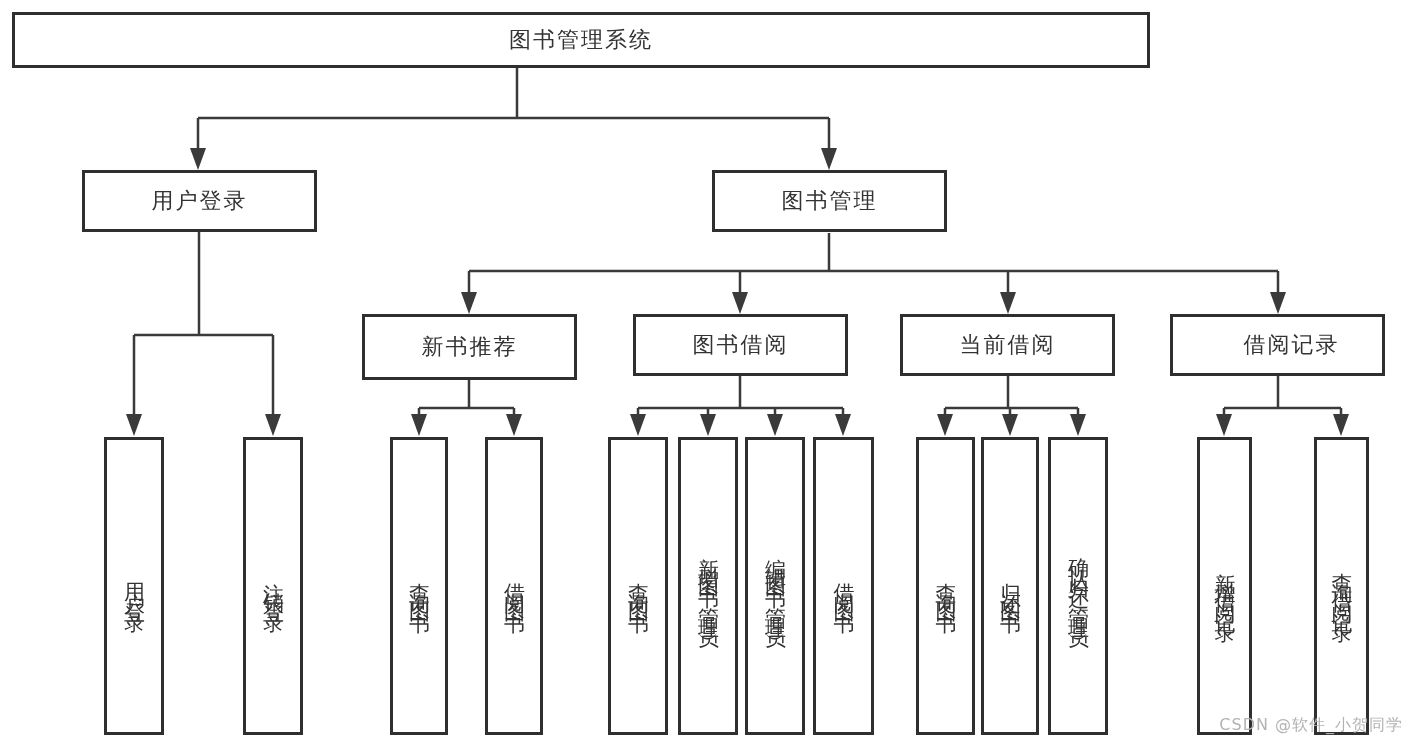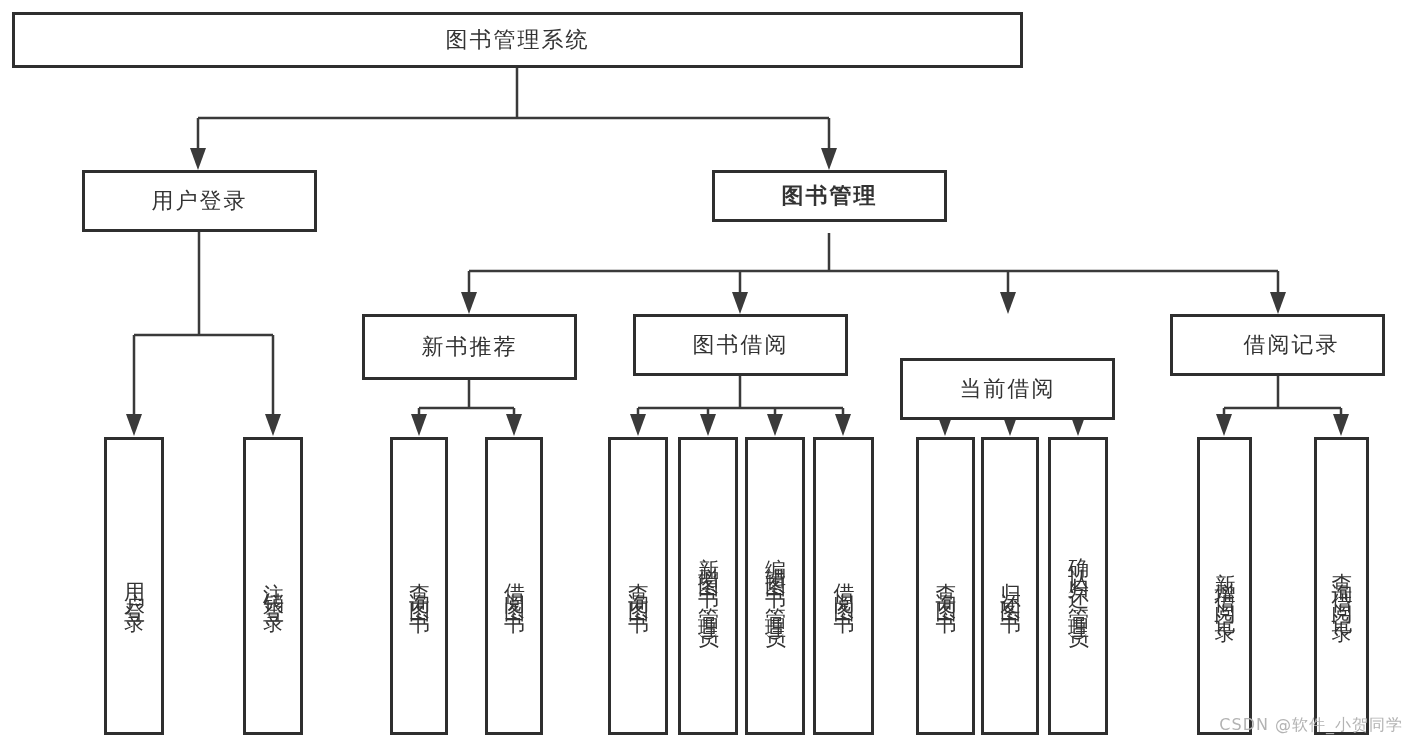--- a/index.html
+++ b/index.html
@@ -65,28 +65,28 @@
       <polygon points="767,414 783,414 775,436"></polygon>
       <polygon points="835,414 851,414 843,436"></polygon>
       <polygon points="937,414 953,414 945,436"></polygon>
       <polygon points="1002,414 1018,414 1010,436"></polygon>
       <polygon points="1070,414 1086,414 1078,436"></polygon>
       <polygon points="1216,414 1232,414 1224,436"></polygon>
       <polygon points="1333,414 1349,414 1341,436"></polygon>
     </g>
   </svg>
 
-  <div class="node hbox" style="left:12px; top:12px; width:1011px; height:56px;">图书管理系统</div>
+  <div class="node hbox" style="left:12px; top:12px; width:1138px; height:56px;">图书管理系统</div>
 
   <div class="node hbox" style="left:82px; top:170px; width:235px; height:62px;">用户登录</div>
-  <div class="node hbox" style="left:712px; top:170px; width:235px; height:52px;font-weight:bold;">图书管理</div>
+  <div class="node hbox" style="left:712px; top:170px; width:235px; height:62px;">图书管理</div>
 
   <div class="node hbox" style="left:362px; top:314px; width:215px; height:66px;">新书推荐</div>
   <div class="node hbox" style="left:633px; top:314px; width:215px; height:62px;">图书借阅</div>
-  <div class="node hbox" style="left:900px; top:314px; width:215px; height:62px;margin-top:44px;">当前借阅</div>
+  <div class="node hbox" style="left:900px; top:314px; width:215px; height:62px;">当前借阅</div>
   <div class="node hbox" style="left:1170px; top:314px; width:215px; height:62px;padding-left:28px;">借阅记录</div>
 
   <div class="node vbox" style="left:104px; top:437px; width:60px; height:298px;">
     <span class="vtext">用户登录</span>
   </div>
   <div class="node vbox" style="left:243px; top:437px; width:60px; height:298px;">
     <span class="vtext">注销登录</span>
   </div>
 
   <div class="node vbox" style="left:390px; top:437px; width:58px; height:298px;">

